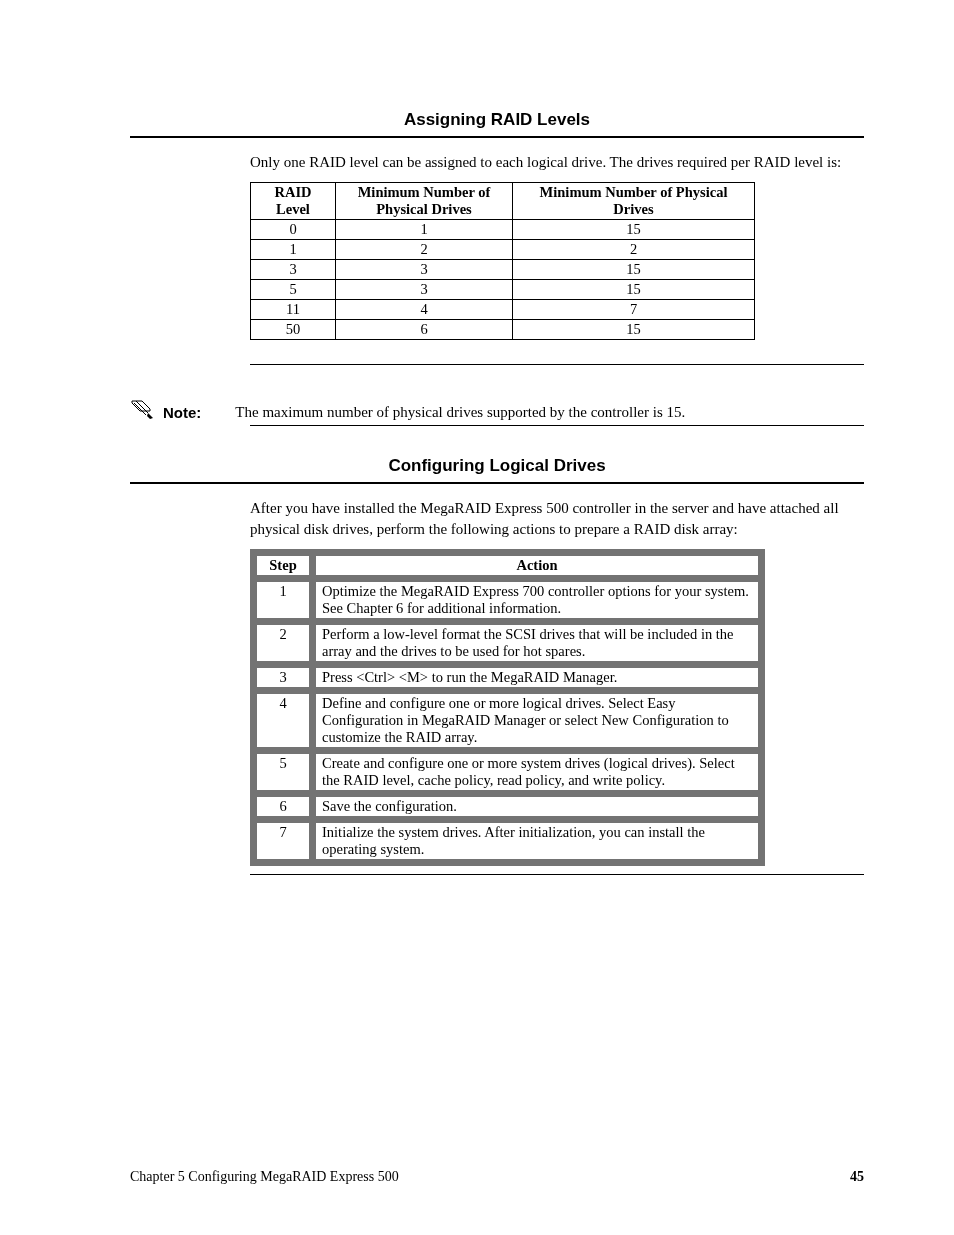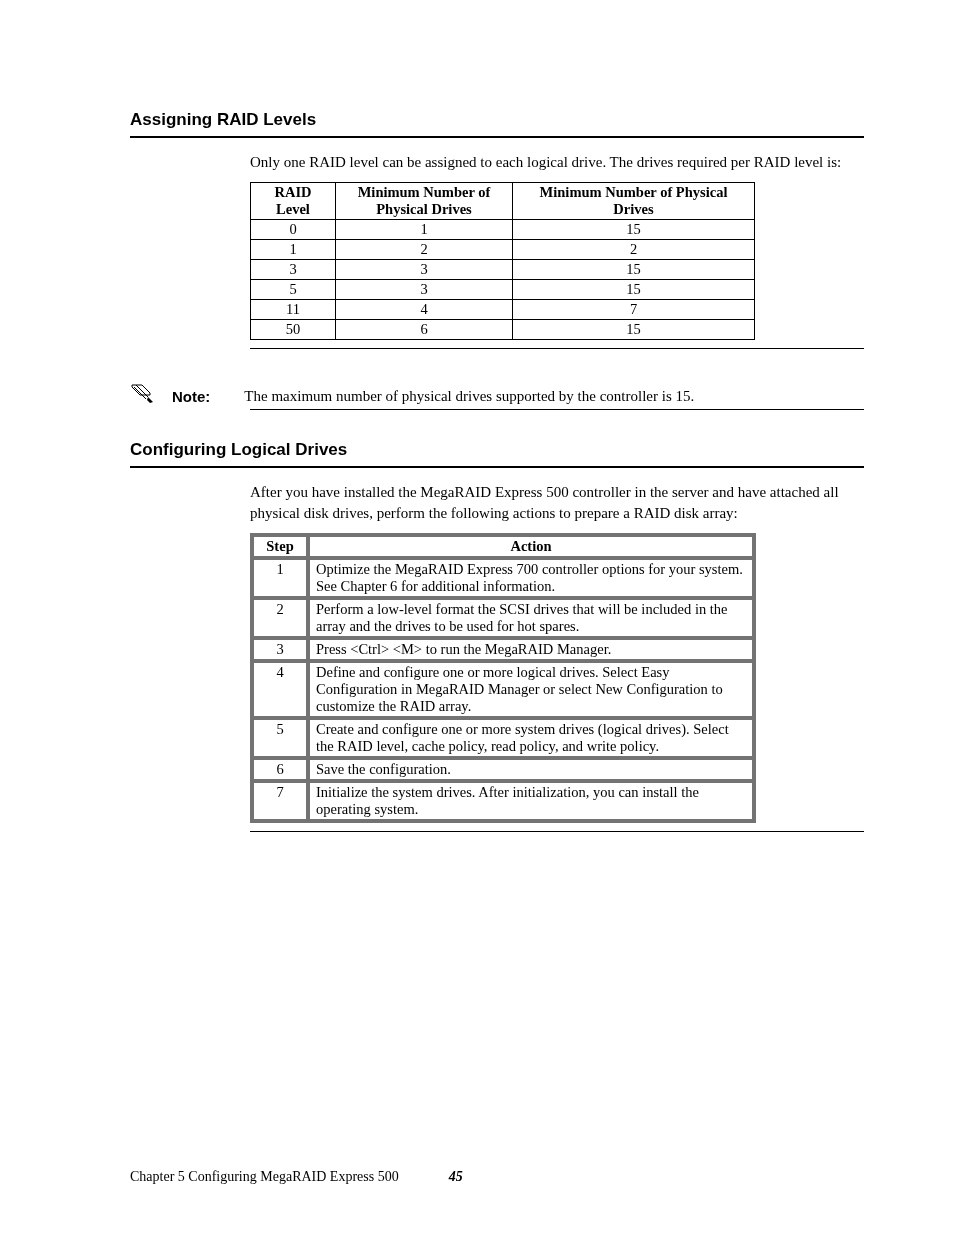--- a/index.html
+++ b/index.html
@@ -15,38 +15,39 @@
     height: 1235px;
     position: relative;
     box-sizing: border-box;
     padding: 110px 90px 50px 130px;
   }
   .section-heading {
     font-family: Arial, Helvetica, sans-serif;
     font-weight: bold;
     font-size: 17px;
     margin: 0 0 6px 0;
+    text-align: center;
   }
   .thick-rule {
     border-bottom: 2px solid #000;
     margin-bottom: 14px;
   }
   .indented {
     margin-left: 120px;
   }
   .para {
     line-height: 1.35;
     margin-bottom: 10px;
   }
   table {
     border-collapse: collapse;
   }
   .raid-table {
     margin-left: 120px;
-    margin-bottom: 8px;
+    margin-bottom: 24px;
   }
   .raid-table th, .raid-table td {
     border: 1px solid #000;
     padding: 1px 8px;
     font-size: 14.5px;
     vertical-align: top;
     text-align: center;
   }
   .raid-table th {
     font-weight: bold;
@@ -61,60 +62,60 @@
   .note-row {
     display: flex;
     align-items: flex-end;
     margin-top: 34px;
     margin-bottom: 4px;
   }
   .note-label {
     font-family: Arial, Helvetica, sans-serif;
     font-weight: bold;
     font-size: 15px;
-    margin-left: 16px;
+    margin-left: 7px;
     margin-right: 34px;
     white-space: nowrap;
   }
   .note-icon svg {
     display: block;
   }
   .note-line {
     margin-left: 120px;
     border-bottom: 1px solid #000;
     margin-bottom: 30px;
   }
   .steps-table {
     margin-left: 120px;
     margin-bottom: 8px;
   }
   .steps-table th, .steps-table td {
-    border: 4px solid #737373;
+    border: 7px solid #737373;
     padding: 1px 6px;
     font-size: 14.5px;
     vertical-align: top;
     text-align: left;
   }
   .steps-table th { text-align: center; font-weight: bold; }
   .steps-col1 { width: 40px; text-align: center !important; }
   .steps-col2 { width: 430px; }
   .footer {
     position: absolute;
     bottom: 50px;
     left: 0;
     width: 100%;
     box-sizing: border-box;
     padding: 0 90px 0 130px;
     display: flex;
-    justify-content: flex-start;
+    justify-content: space-between;
     align-items: baseline;
     font-size: 14px;
     gap: 50px;
   }
-  .footer .pnum { font-weight: bold; font-style: italic; }
+  .footer .pnum { font-weight: bold; }
 </style>
 </head>
 <body>
 
 <div class="page">
 
   <div class="section-heading">Assigning RAID Levels</div>
   <div class="thick-rule"></div>
 
   <div class="indented para">Only one RAID level can be assigned to each logical drive. The drives required per RAID level is:</div>

